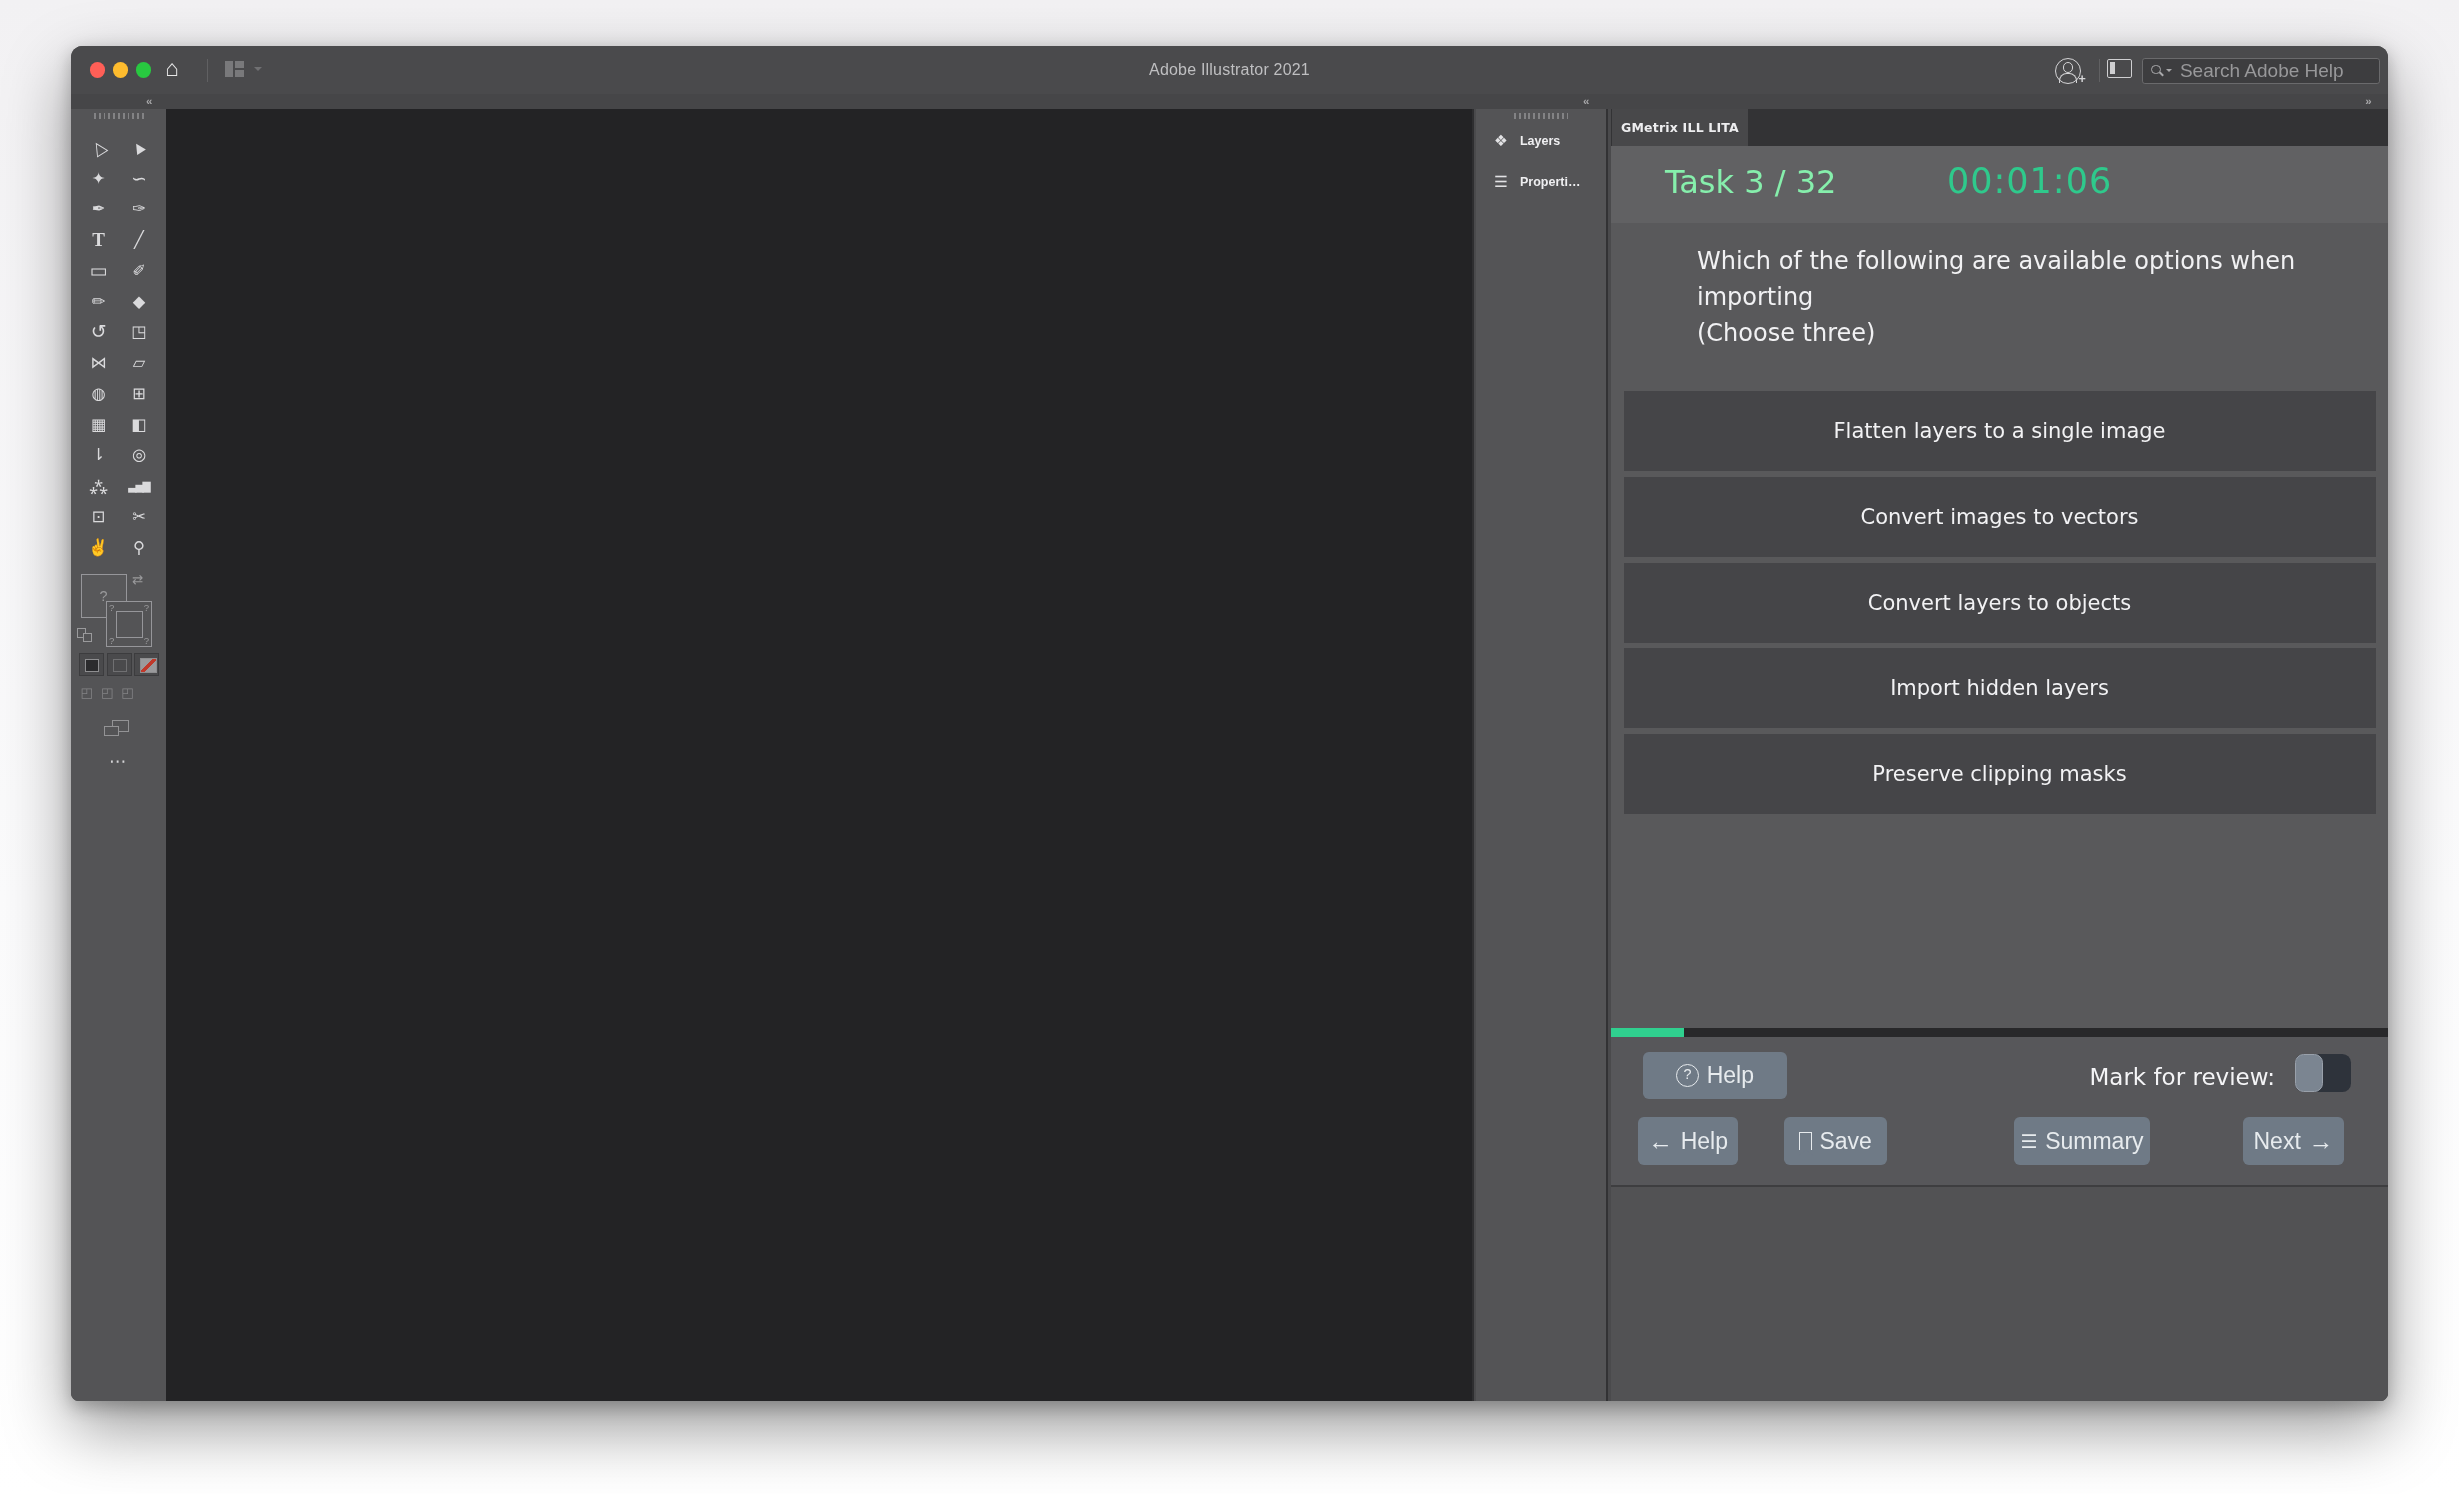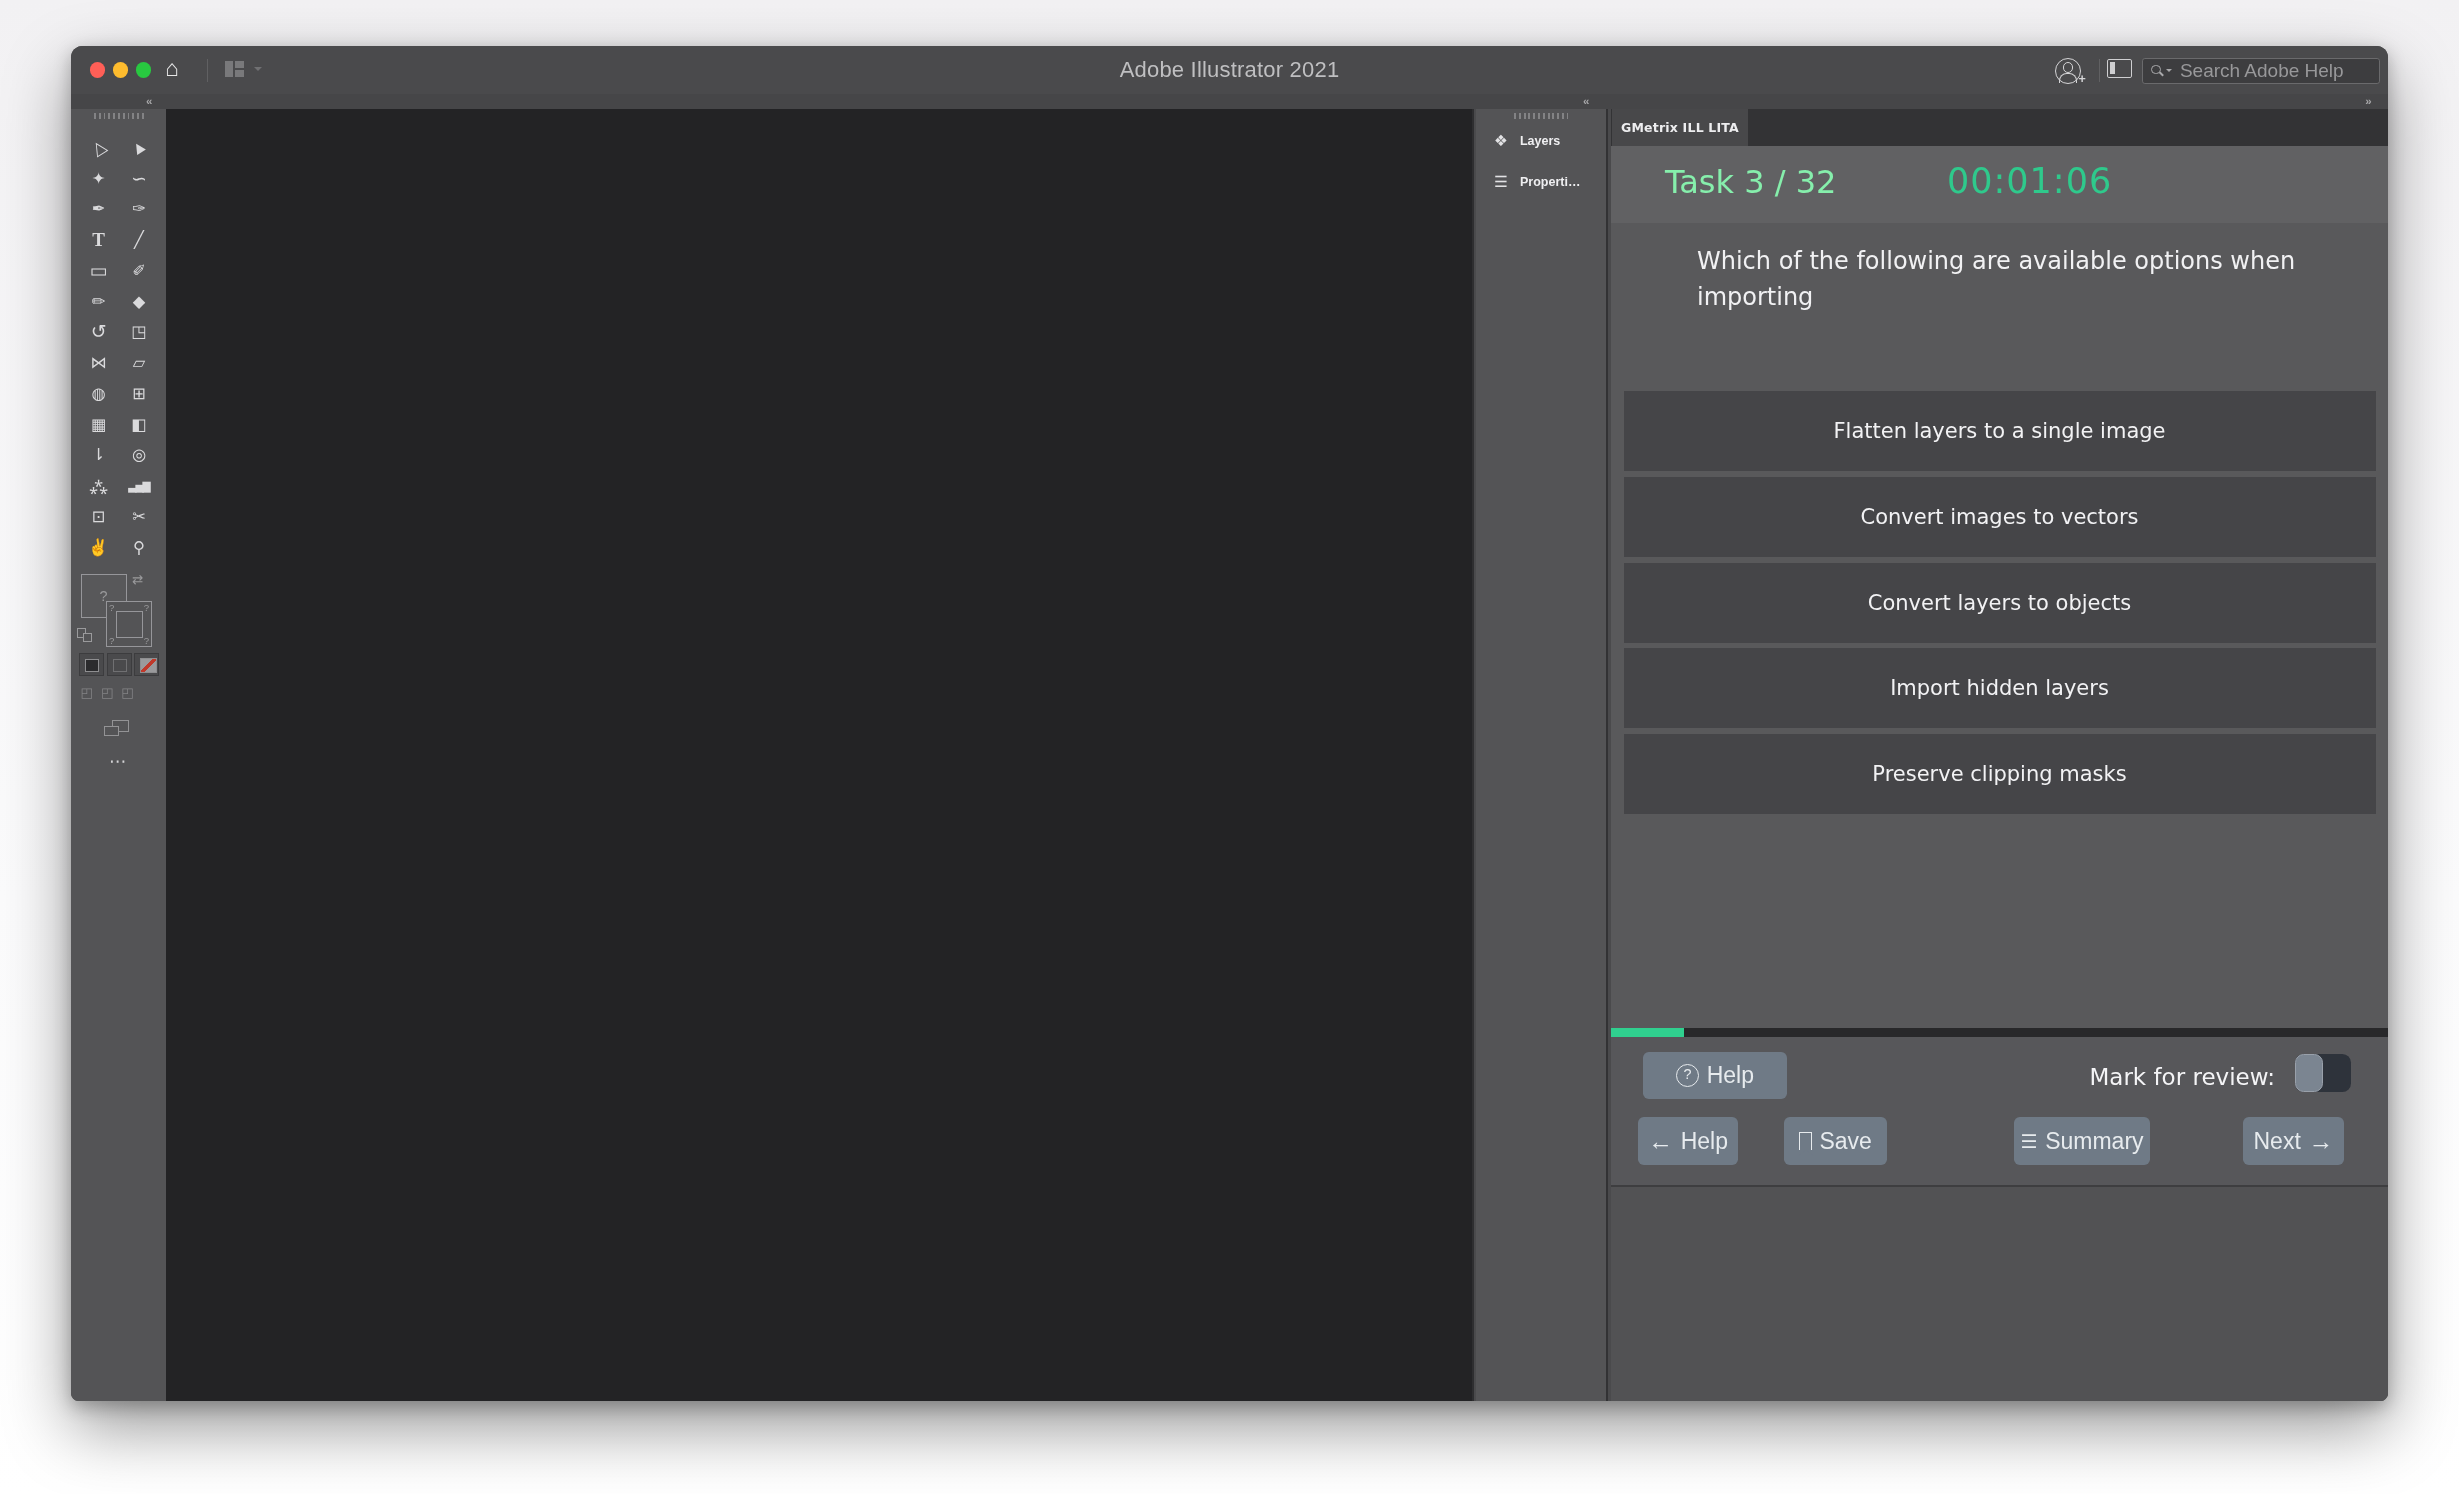--- a/index.html
+++ b/index.html
@@ -22,21 +22,21 @@
   .home { position:absolute; left:94px; top:8.6px; font-size:23px; color:#e8e8e8; }
   .tb-divider { position:absolute; top:12.5px; width:1px; height:23px; background:#606062; }
   .ws-icon { position:absolute; left:154px; top:15.4px; width:19px; height:15.4px; opacity:.55; }
   .ws-icon i { position:absolute; background:#a0a0a2; }
   .ws-icon .a{ left:0; top:0; width:7.7px; height:15.4px; }
   .ws-icon .b{ left:9.6px; top:0; width:9.6px; height:6.7px; }
   .ws-icon .c{ left:9.6px; top:8.6px; width:9.6px; height:6.7px; }
   .ws-chev { position:absolute; left:183px; top:21px; width:0; height:0;
     border-left:4.8px solid transparent; border-right:4.8px solid transparent; border-top:4.8px solid #8a8a8c; opacity:.6; }
   .win-title { position:absolute; left:0; right:0; top:0; height:48px; line-height:48px;
-    text-align:center; color:#bfbfc1; font-size:22px; letter-spacing:0.2px; }
+    text-align:center; color:#bfbfc1; font-size:16px; letter-spacing:0.2px; }
   .person { position:absolute; right:307px; top:11.5px; width:26px; height:26px; border:1.9px solid #d5d5d7; border-radius:50%; overflow:visible; }
   .person::before { content:""; position:absolute; left:6.7px; top:3.8px; width:8.6px; height:8.6px; border:1.9px solid #d5d5d7; border-radius:50%; }
   .person::after { content:""; position:absolute; left:2.9px; top:14.4px; width:16.3px; height:9.6px; border:1.9px solid #d5d5d7; border-bottom:none; border-radius:7.7px 7.7px 0 0; }
   .person .plus { position:absolute; right:-5.8px; bottom:-3.8px; color:#d5d5d7; font-size:12.5px; font-weight:bold; background:transparent; }
   .panel-toggle-icon { position:absolute; right:256px; top:13.4px; width:25px; height:19px; border:1.9px solid #cfcfd1; border-radius:1.9px; }
   .panel-toggle-icon::before { content:""; position:absolute; left:1.9px; top:1.9px; width:4.8px; height:11.5px; background:#cfcfd1; }
   .searchbox { position:absolute; right:7.7px; top:11.5px; width:238px; height:26px; background:#3d3d3f;
     border:1px solid #6a6a6c; border-radius:2.9px; display:flex; align-items:center; padding:0 7.7px; gap:3.8px; }
   .mag { position:relative; width:11.5px; height:11.5px; flex:0 0 auto; }
   .mag::before { content:""; position:absolute; left:0; top:0; width:7.7px; height:7.7px; border:1.9px solid #a9a9ab; border-radius:50%; }
@@ -310,20 +310,21 @@
       <div class="gm-tab">GMetrix ILL LITA</div>
     </div>
 
     <div class="gm-header">
       <div class="gm-task">Task 3 / 32</div>
       <div class="gm-timer" style="color:#2fc98c">00:01:06</div>
     </div>
 
     <div class="gm-question">
       <div>Which of the following are available options when importing</div>
+      <div>(Choose three)</div>
     </div>
 
     <div class="gm-answers">
       <div class="gm-answer">Flatten layers to a single image</div>
       <div class="gm-answer">Convert images to vectors</div>
       <div class="gm-answer">Convert layers to objects</div>
       <div class="gm-answer">Import hidden layers</div>
       <div class="gm-answer">Preserve clipping masks</div>
     </div>
 

